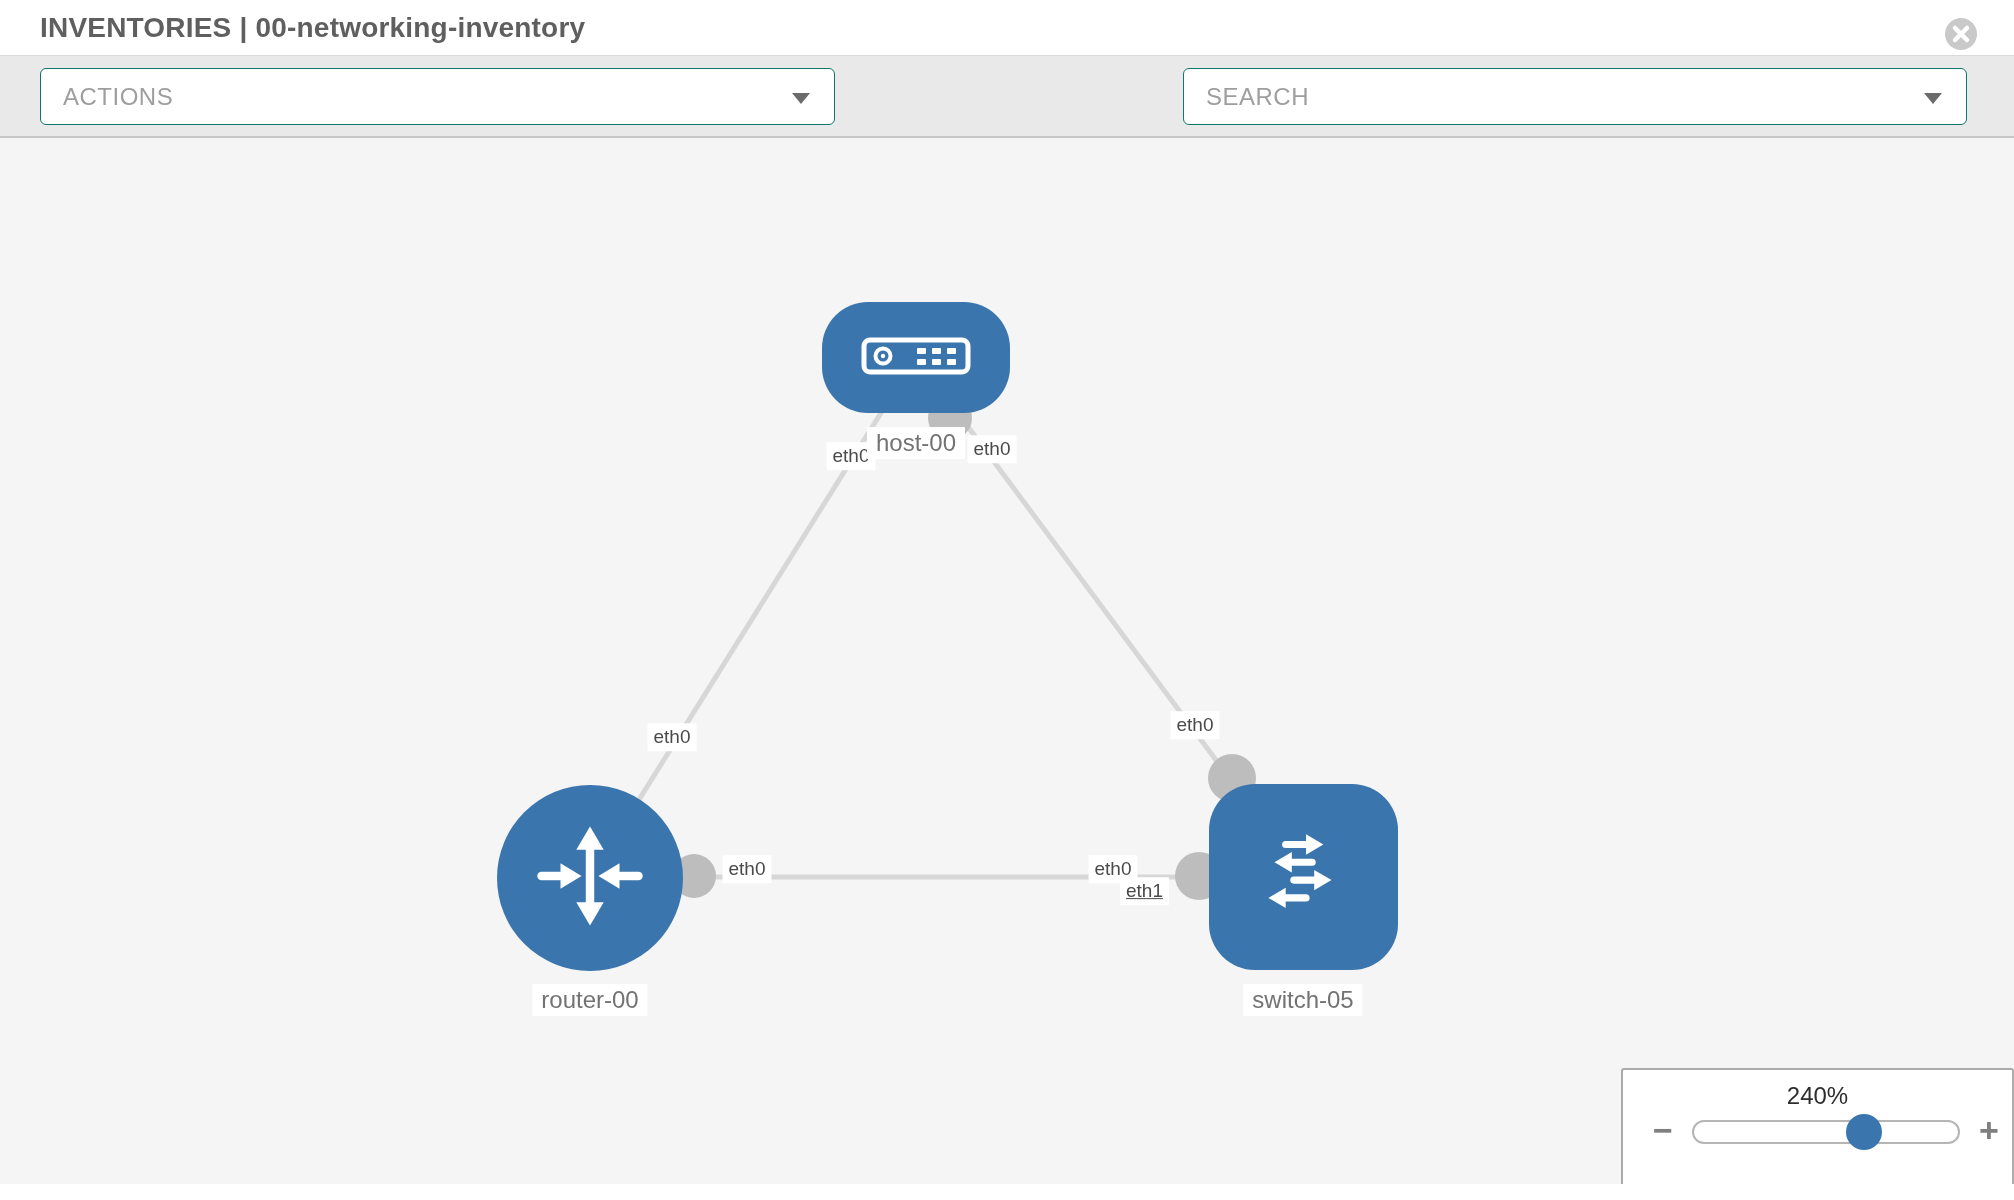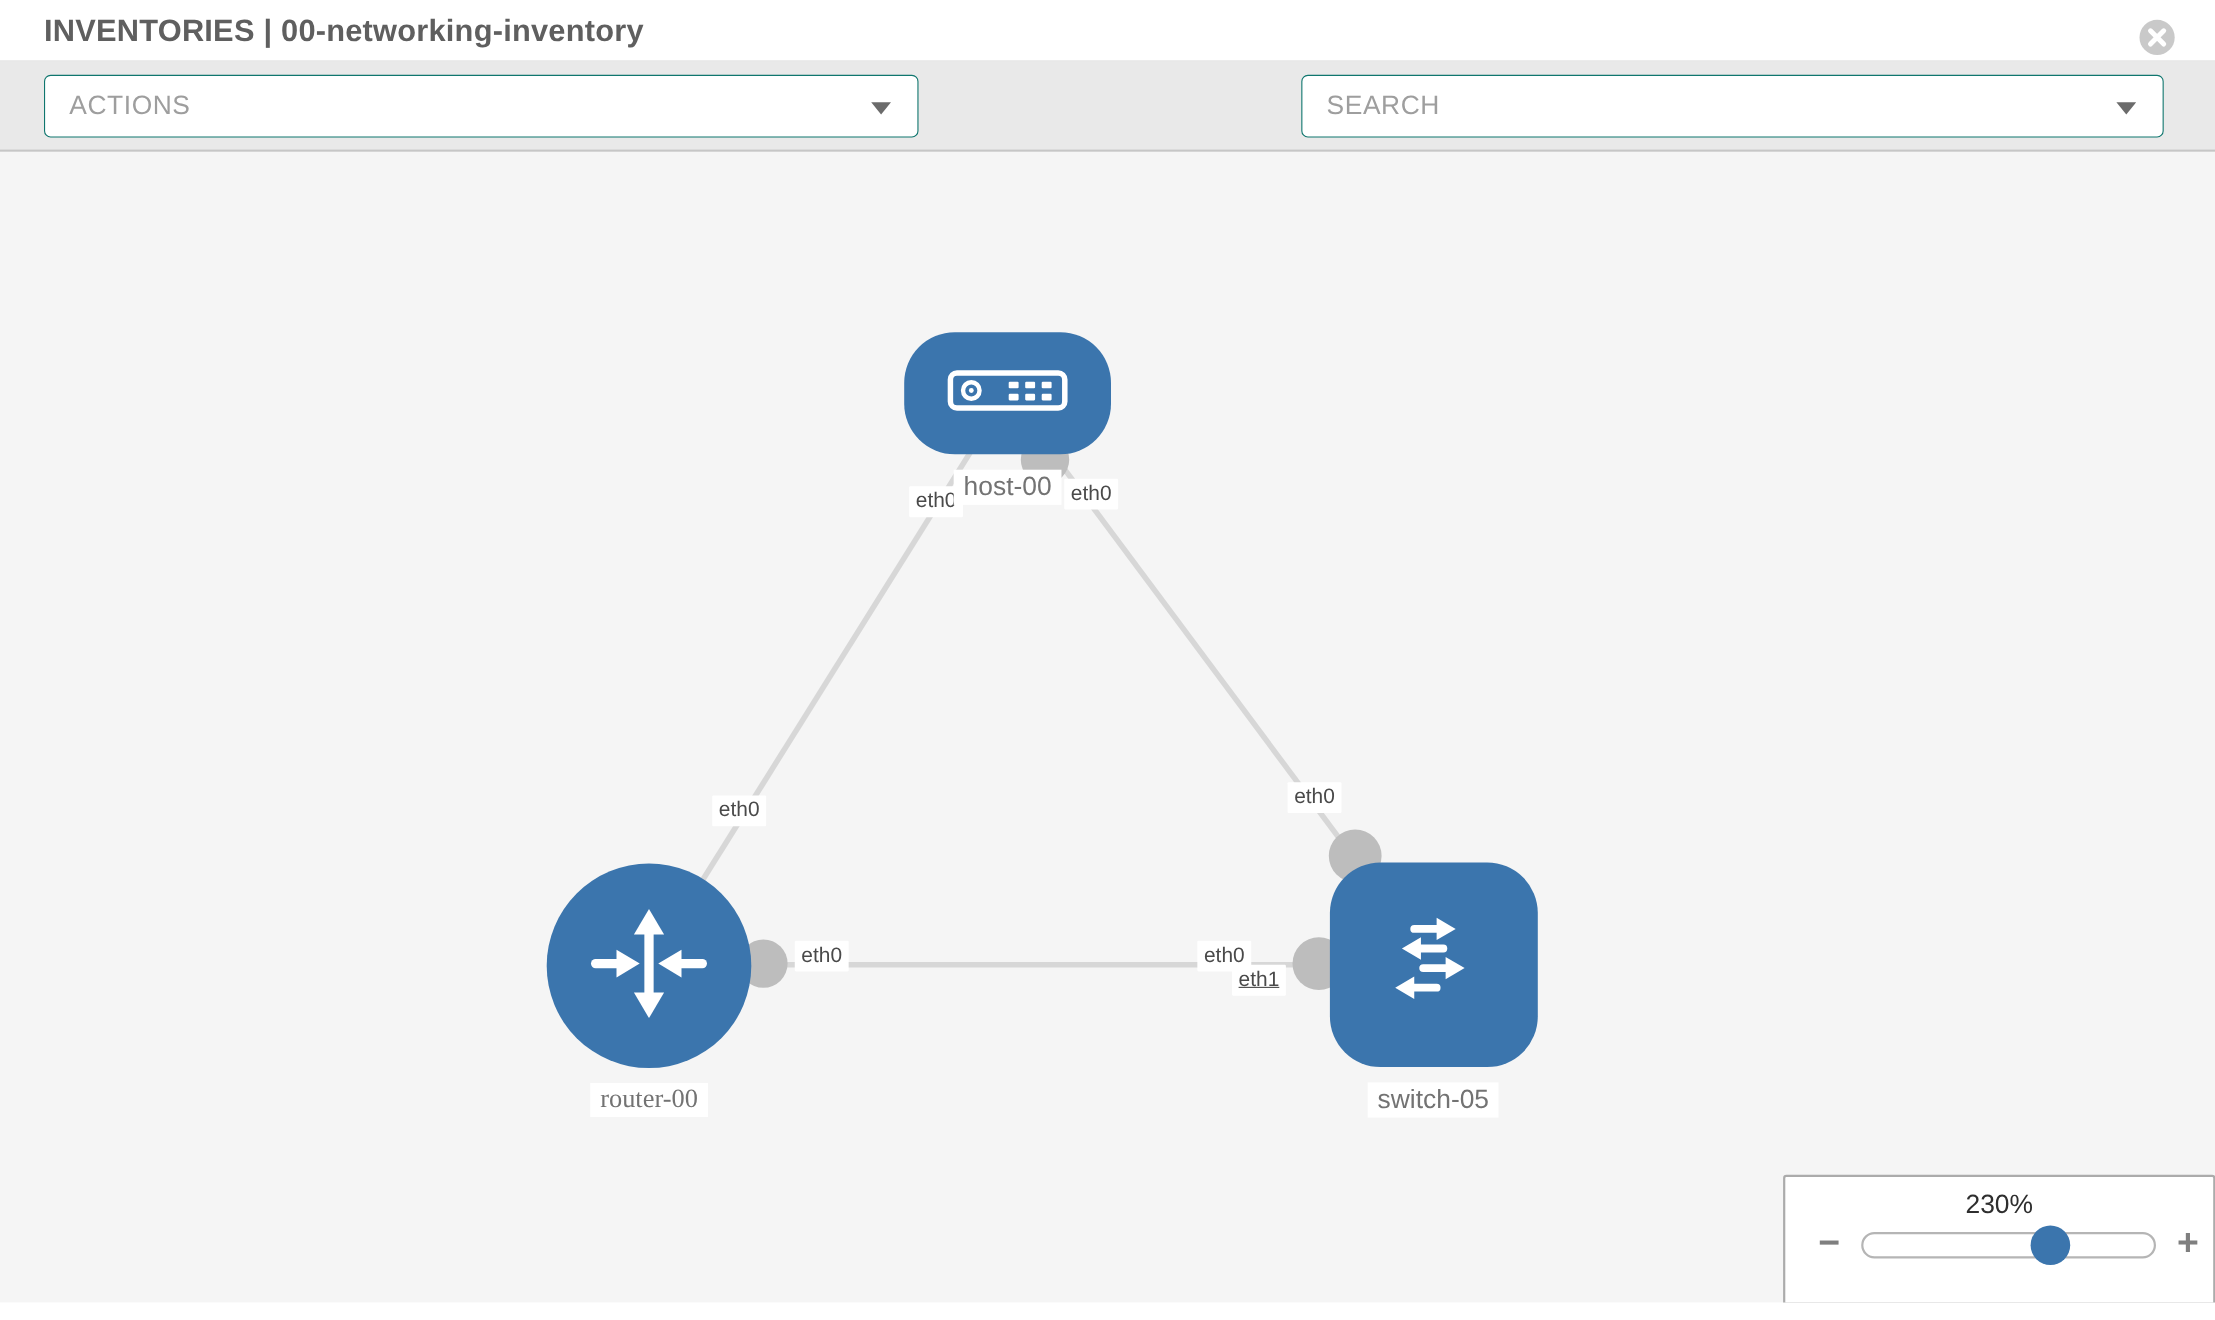--- a/index.html
+++ b/index.html
@@ -121,21 +121,21 @@
 
   <div class="lbl" style="left:851px;  top:318px;">eth0</div>
   <div class="lbl" style="left:992px;  top:311px;">eth0</div>
   <div class="lbl" style="left:672px;  top:599px;">eth0</div>
   <div class="lbl" style="left:1195px; top:587px;">eth0</div>
   <div class="lbl" style="left:747px;  top:731px;">eth0</div>
   <div class="lbl" style="left:1113px; top:731px;">eth0</div>
   <div class="lbl lbl-front" style="left:1120px; top:753px;text-decoration:underline;">eth1</div>
 
   <div class="node-name" style="left:916px;  top:305px;">host-00</div>
-  <div class="node-name" style="left:590px;  top:862px;font-family:Liberation Serif, serif;">router-00</div>
+  <div class="node-name" style="left:590px;  top:862px;">router-00</div>
   <div class="node-name" style="left:1303px; top:862px;">switch-05</div>
 
   <div class="node node-host">
     <span>
       <svg width="110" height="46" viewBox="0 0 110 46">
         <rect x="3" y="7" width="104" height="32" rx="6" fill="none" stroke="#fff" stroke-width="5"></rect>
         <circle cx="22" cy="23" r="7.5" fill="none" stroke="#fff" stroke-width="4"></circle>
         <circle cx="22" cy="23" r="2.2" fill="#fff"></circle>
         <rect x="56" y="15" width="9" height="6" rx="1" fill="#fff"></rect>
         <rect x="71" y="15" width="9" height="6" rx="1" fill="#fff"></rect>
@@ -170,21 +170,21 @@
         <polygon points="26,42.5 43,32.5 43,52.5" fill="#fff"></polygon>
         <line x1="45" y1="60" x2="67" y2="60" stroke="#fff" stroke-width="7" stroke-linecap="round"></line>
         <polygon points="82,60 65,50 65,70" fill="#fff"></polygon>
         <line x1="57" y1="77.5" x2="35" y2="77.5" stroke="#fff" stroke-width="7" stroke-linecap="round"></line>
         <polygon points="20,77.5 37,67.5 37,87.5" fill="#fff"></polygon>
       </svg>
     </span>
   </div>
 
   <div class="zoom-panel">
-    <div class="zoom-value">230%</div>
+    <div class="zoom-value">240%</div>
     <div class="zoom-row">
       <span class="zoom-minus">−</span>
       <div class="zoom-track">
         <div class="zoom-thumb"></div>
       </div>
       <span class="zoom-plus">+</span>
     </div>
   </div>
 
 </div>

